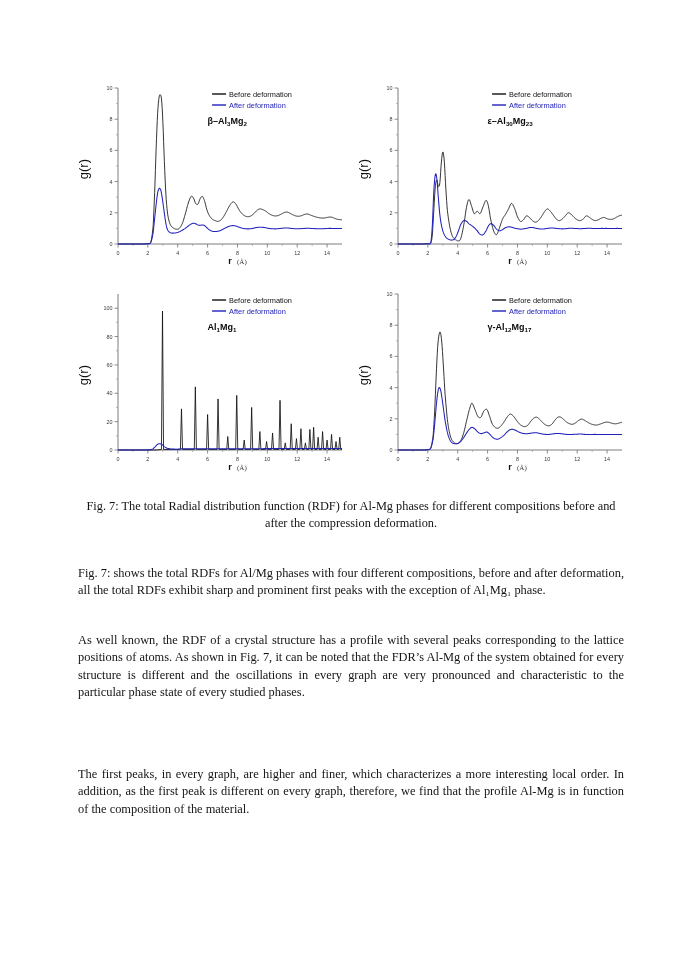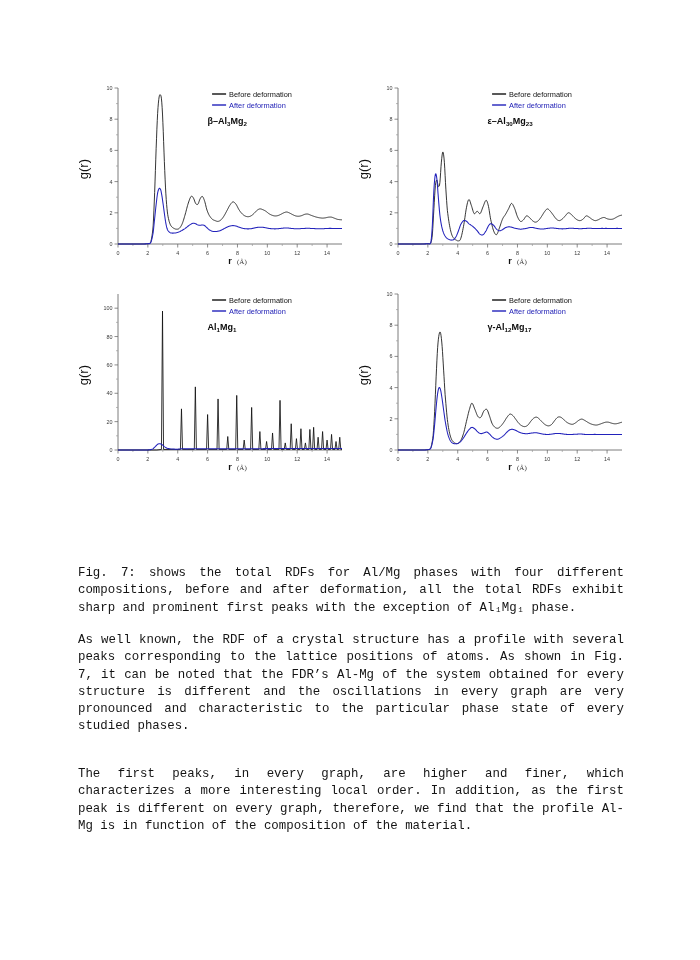--- a/index.html
+++ b/index.html
@@ -73,21 +73,20 @@
     line-height:17px;
     text-align:center;
   }
   .body-text {
     position:absolute;
     left:78px;
     width:546px;
     font-size:12.4px;
     line-height:17.3px;
     text-align:justify;
-    font-family:Liberation Mono, monospace;
   }
   .p1 { top:565px; }
   .p2 { top:632px; }
   .p3 { top:699px; }
   .p4 { top:766px; }
   .p5 { top:818px; }
   .p6 { top:869px; }
 </style>
 </head>
 <body>
@@ -332,18 +331,19 @@
               <text class="legend-text after" x="151.07999999999998" y="31.6">After deformation</text>
             </g>
             <text class="phase-label" x="129.60000000000002" y="48"><tspan dy="0">γ-Al</tspan><tspan dy="2.4" font-size="6.2" class="phase-sub">12</tspan><tspan dy="-2.4">Mg</tspan><tspan dy="2.4" font-size="6.2" class="phase-sub">17</tspan></text>
             <path d="M 40.00 168.00 L 40.37 168.00 L 40.75 168.00 L 41.12 168.00 L 41.50 168.00 L 41.87 168.00 L 42.24 168.00 L 42.62 168.00 L 42.99 168.00 L 43.37 168.00 L 43.74 168.00 L 44.11 168.00 L 44.49 168.00 L 44.86 168.00 L 45.24 168.00 L 45.61 168.00 L 45.98 168.00 L 46.36 168.00 L 46.73 168.00 L 47.11 168.00 L 47.48 168.00 L 47.85 168.00 L 48.23 168.00 L 48.60 168.00 L 48.97 168.00 L 49.35 168.00 L 49.72 168.00 L 50.10 168.00 L 50.47 168.00 L 50.84 168.00 L 51.22 168.00 L 51.59 168.00 L 51.97 168.00 L 52.34 168.00 L 52.71 168.00 L 53.09 168.00 L 53.46 168.00 L 53.84 168.00 L 54.21 168.00 L 54.58 168.00 L 54.96 168.00 L 55.33 168.00 L 55.71 168.00 L 56.08 168.00 L 56.45 168.00 L 56.83 168.00 L 57.20 168.00 L 57.58 168.00 L 57.95 168.00 L 58.32 168.00 L 58.70 168.00 L 59.07 168.00 L 59.45 168.00 L 59.82 168.00 L 60.19 168.00 L 60.57 168.00 L 60.94 168.00 L 61.32 168.00 L 61.69 168.00 L 62.06 168.00 L 62.44 168.00 L 62.81 167.99 L 63.19 167.99 L 63.56 167.99 L 63.93 167.98 L 64.31 167.98 L 64.68 167.98 L 65.06 167.98 L 65.43 167.98 L 65.80 167.98 L 66.18 167.97 L 66.55 167.96 L 66.92 167.95 L 67.30 167.93 L 67.67 167.91 L 68.05 167.89 L 68.42 167.86 L 68.79 167.83 L 69.17 167.78 L 69.54 167.74 L 69.92 167.67 L 70.29 167.57 L 70.66 167.52 L 71.04 167.47 L 71.41 167.37 L 71.79 167.17 L 72.16 166.83 L 72.53 166.30 L 72.91 165.49 L 73.28 164.20 L 73.66 162.66 L 74.03 160.85 L 74.40 158.74 L 74.78 156.30 L 75.15 153.26 L 75.53 148.36 L 75.90 142.72 L 76.27 136.38 L 76.65 129.36 L 77.02 121.22 L 77.40 112.27 L 77.77 103.25 L 78.14 94.87 L 78.52 86.74 L 78.89 78.82 L 79.27 71.62 L 79.64 65.65 L 80.01 60.94 L 80.39 57.22 L 80.76 54.36 L 81.14 52.21 L 81.51 50.75 L 81.88 50.06 L 82.26 50.21 L 82.63 51.28 L 83.01 53.35 L 83.38 56.32 L 83.75 60.04 L 84.13 64.39 L 84.50 69.64 L 84.87 75.64 L 85.25 81.94 L 85.62 88.12 L 86.00 94.29 L 86.37 100.57 L 86.74 106.88 L 87.12 112.72 L 87.49 117.06 L 87.87 121.52 L 88.24 125.94 L 88.61 130.18 L 88.99 134.09 L 89.36 137.51 L 89.74 140.48 L 90.11 143.11 L 90.48 145.44 L 90.86 147.54 L 91.23 149.46 L 91.61 151.24 L 91.98 152.80 L 92.35 154.14 L 92.73 155.29 L 93.10 156.30 L 93.48 157.21 L 93.85 158.01 L 94.22 158.59 L 94.60 159.09 L 94.97 159.53 L 95.35 159.92 L 95.72 160.25 L 96.09 160.55 L 96.47 160.81 L 96.84 161.04 L 97.22 161.24 L 97.59 161.40 L 97.96 161.52 L 98.34 161.60 L 98.71 161.63 L 99.09 161.61 L 99.46 161.54 L 99.83 161.41 L 100.21 161.24 L 100.58 161.03 L 100.95 160.78 L 101.33 160.47 L 101.70 160.09 L 102.08 159.64 L 102.45 159.09 L 102.82 158.45 L 103.20 157.72 L 103.57 156.91 L 103.95 156.03 L 104.32 155.06 L 104.69 154.02 L 105.07 152.91 L 105.44 151.72 L 105.82 150.46 L 106.19 149.08 L 106.56 147.57 L 106.94 145.99 L 107.31 144.35 L 107.69 142.69 L 108.06 141.04 L 108.43 139.43 L 108.81 137.89 L 109.18 136.33 L 109.56 134.74 L 109.93 133.15 L 110.30 131.59 L 110.68 130.09 L 111.05 128.70 L 111.43 127.43 L 111.80 126.20 L 112.17 124.82 L 112.55 123.55 L 112.92 122.49 L 113.30 121.70 L 113.67 121.26 L 114.04 121.24 L 114.42 121.55 L 114.79 122.14 L 115.17 122.93 L 115.54 123.87 L 115.91 124.87 L 116.29 125.90 L 116.66 126.86 L 117.04 127.73 L 117.41 128.65 L 117.78 129.63 L 118.16 130.64 L 118.53 131.63 L 118.90 132.57 L 119.28 133.41 L 119.65 134.10 L 120.03 134.63 L 120.40 135.04 L 120.77 135.36 L 121.15 135.59 L 121.52 135.71 L 121.90 135.73 L 122.27 135.64 L 122.64 135.43 L 123.02 135.09 L 123.39 134.53 L 123.77 133.76 L 124.14 132.86 L 124.51 131.90 L 124.89 130.95 L 125.26 130.08 L 125.64 129.35 L 126.01 128.82 L 126.38 128.37 L 126.76 127.97 L 127.13 127.65 L 127.51 127.41 L 127.88 127.26 L 128.25 127.23 L 128.63 127.32 L 129.00 127.59 L 129.38 128.17 L 129.75 128.97 L 130.12 129.95 L 130.50 131.04 L 130.87 132.20 L 131.25 133.27 L 131.62 134.28 L 131.99 135.40 L 132.37 136.59 L 132.74 137.78 L 133.12 138.94 L 133.49 140.03 L 133.86 141.00 L 134.24 141.80 L 134.61 142.50 L 134.98 143.11 L 135.36 143.64 L 135.73 144.11 L 136.11 144.52 L 136.48 144.89 L 136.85 145.21 L 137.23 145.50 L 137.60 145.75 L 137.98 145.95 L 138.35 146.10 L 138.72 146.20 L 139.10 146.25 L 139.47 146.25 L 139.85 146.21 L 140.22 146.11 L 140.59 145.95 L 140.97 145.72 L 141.34 145.45 L 141.72 145.13 L 142.09 144.79 L 142.46 144.42 L 142.84 144.03 L 143.21 143.64 L 143.59 143.21 L 143.96 142.76 L 144.33 142.28 L 144.71 141.78 L 145.08 141.26 L 145.46 140.74 L 145.83 140.20 L 146.20 139.66 L 146.58 139.08 L 146.95 138.48 L 147.33 137.86 L 147.70 137.23 L 148.07 136.62 L 148.45 136.04 L 148.82 135.50 L 149.20 135.00 L 149.57 134.50 L 149.94 134.00 L 150.32 133.52 L 150.69 133.08 L 151.07 132.70 L 151.44 132.39 L 151.81 132.18 L 152.19 132.08 L 152.56 132.09 L 152.93 132.18 L 153.31 132.35 L 153.68 132.59 L 154.06 132.87 L 154.43 133.18 L 154.80 133.51 L 155.18 133.86 L 155.55 134.27 L 155.93 134.73 L 156.30 135.23 L 156.67 135.76 L 157.05 136.29 L 157.42 136.83 L 157.80 137.34 L 158.17 137.84 L 158.54 138.35 L 158.92 138.87 L 159.29 139.39 L 159.67 139.90 L 160.04 140.39 L 160.41 140.86 L 160.79 141.30 L 161.16 141.69 L 161.54 142.05 L 161.91 142.39 L 162.28 142.71 L 162.66 143.00 L 163.03 143.27 L 163.41 143.51 L 163.78 143.73 L 164.15 143.93 L 164.53 144.11 L 164.90 144.27 L 165.28 144.40 L 165.65 144.51 L 166.02 144.59 L 166.40 144.62 L 166.77 144.62 L 167.15 144.57 L 167.52 144.48 L 167.89 144.35 L 168.27 144.19 L 168.64 143.99 L 169.02 143.76 L 169.39 143.49 L 169.76 143.18 L 170.14 142.83 L 170.51 142.41 L 170.88 141.93 L 171.26 141.41 L 171.63 140.87 L 172.01 140.33 L 172.38 139.81 L 172.75 139.32 L 173.13 138.88 L 173.50 138.43 L 173.88 137.99 L 174.25 137.55 L 174.62 137.14 L 175.00 136.76 L 175.37 136.42 L 175.75 136.12 L 176.12 135.88 L 176.49 135.66 L 176.87 135.48 L 177.24 135.33 L 177.62 135.23 L 177.99 135.17 L 178.36 135.16 L 178.74 135.21 L 179.11 135.32 L 179.49 135.50 L 179.86 135.75 L 180.23 136.05 L 180.61 136.38 L 180.98 136.73 L 181.36 137.10 L 181.73 137.45 L 182.10 137.80 L 182.48 138.18 L 182.85 138.58 L 183.23 138.99 L 183.60 139.41 L 183.97 139.81 L 184.35 140.21 L 184.72 140.58 L 185.10 140.92 L 185.47 141.26 L 185.84 141.59 L 186.22 141.91 L 186.59 142.21 L 186.96 142.49 L 187.34 142.75 L 187.71 142.97 L 188.09 143.17 L 188.46 143.34 L 188.83 143.50 L 189.21 143.64 L 189.58 143.74 L 189.96 143.81 L 190.33 143.84 L 190.70 143.83 L 191.08 143.78 L 191.45 143.69 L 191.83 143.56 L 192.20 143.39 L 192.57 143.19 L 192.95 142.95 L 193.32 142.68 L 193.70 142.37 L 194.07 142.01 L 194.44 141.58 L 194.82 141.09 L 195.19 140.57 L 195.57 140.03 L 195.94 139.50 L 196.31 138.98 L 196.69 138.49 L 197.06 138.05 L 197.44 137.59 L 197.81 137.13 L 198.18 136.68 L 198.56 136.26 L 198.93 135.88 L 199.31 135.56 L 199.68 135.30 L 200.05 135.12 L 200.43 134.99 L 200.80 134.92 L 201.18 134.90 L 201.55 134.92 L 201.92 134.98 L 202.30 135.07 L 202.67 135.20 L 203.05 135.36 L 203.42 135.58 L 203.79 135.85 L 204.17 136.16 L 204.54 136.49 L 204.91 136.83 L 205.29 137.17 L 205.66 137.50 L 206.04 137.82 L 206.41 138.16 L 206.78 138.51 L 207.16 138.86 L 207.53 139.22 L 207.91 139.56 L 208.28 139.88 L 208.65 140.17 L 209.03 140.43 L 209.40 140.67 L 209.78 140.89 L 210.15 141.10 L 210.52 141.29 L 210.90 141.47 L 211.27 141.62 L 211.65 141.76 L 212.02 141.89 L 212.39 142.01 L 212.77 142.11 L 213.14 142.20 L 213.52 142.27 L 213.89 142.31 L 214.26 142.31 L 214.64 142.27 L 215.01 142.19 L 215.39 142.06 L 215.76 141.90 L 216.13 141.70 L 216.51 141.48 L 216.88 141.24 L 217.26 141.00 L 217.63 140.75 L 218.00 140.49 L 218.38 140.21 L 218.75 139.90 L 219.13 139.57 L 219.50 139.25 L 219.87 138.95 L 220.25 138.66 L 220.62 138.40 L 220.99 138.18 L 221.37 137.95 L 221.74 137.74 L 222.12 137.55 L 222.49 137.38 L 222.86 137.24 L 223.24 137.15 L 223.61 137.11 L 223.99 137.13 L 224.36 137.21 L 224.73 137.34 L 225.11 137.51 L 225.48 137.70 L 225.86 137.91 L 226.23 138.12 L 226.60 138.33 L 226.98 138.53 L 227.35 138.75 L 227.73 138.99 L 228.10 139.24 L 228.47 139.49 L 228.85 139.73 L 229.22 139.97 L 229.60 140.20 L 229.97 140.41 L 230.34 140.63 L 230.72 140.84 L 231.09 141.04 L 231.47 141.24 L 231.84 141.43 L 232.21 141.60 L 232.59 141.77 L 232.96 141.92 L 233.34 142.07 L 233.71 142.20 L 234.08 142.32 L 234.46 142.44 L 234.83 142.54 L 235.21 142.63 L 235.58 142.72 L 235.95 142.79 L 236.33 142.87 L 236.70 142.93 L 237.08 142.99 L 237.45 143.03 L 237.82 143.05 L 238.20 143.06 L 238.57 143.04 L 238.94 143.00 L 239.32 142.94 L 239.69 142.85 L 240.07 142.75 L 240.44 142.64 L 240.81 142.52 L 241.19 142.39 L 241.56 142.27 L 241.94 142.15 L 242.31 142.02 L 242.68 141.88 L 243.06 141.74 L 243.43 141.59 L 243.81 141.45 L 244.18 141.31 L 244.55 141.18 L 244.93 141.05 L 245.30 140.91 L 245.68 140.78 L 246.05 140.64 L 246.42 140.52 L 246.80 140.40 L 247.17 140.31 L 247.55 140.24 L 247.92 140.18 L 248.29 140.15 L 248.67 140.12 L 249.04 140.12 L 249.42 140.12 L 249.79 140.14 L 250.16 140.18 L 250.54 140.23 L 250.91 140.30 L 251.29 140.40 L 251.66 140.52 L 252.03 140.65 L 252.41 140.79 L 252.78 140.93 L 253.16 141.05 L 253.53 141.16 L 253.90 141.26 L 254.28 141.36 L 254.65 141.46 L 255.03 141.55 L 255.40 141.64 L 255.77 141.71 L 256.15 141.76 L 256.52 141.79 L 256.89 141.80 L 257.27 141.80 L 257.64 141.79 L 258.02 141.75 L 258.39 141.71 L 258.76 141.65 L 259.14 141.57 L 259.51 141.48 L 259.89 141.41 L 260.26 141.31 L 260.63 141.21 L 261.01 141.09 L 261.38 140.96 L 261.76 140.84 L 262.13 140.71 L 262.50 140.59 L 262.88 140.48 L 263.25 140.38 L 263.63 140.30 L 264.00 140.23 " stroke="#111111" class="curve-before"></path>
             <path d="M 40.00 168.00 L 40.37 168.00 L 40.75 168.00 L 41.12 168.00 L 41.50 168.00 L 41.87 168.00 L 42.24 168.00 L 42.62 168.00 L 42.99 168.00 L 43.37 168.00 L 43.74 168.00 L 44.11 168.00 L 44.49 168.00 L 44.86 168.00 L 45.24 168.00 L 45.61 168.00 L 45.98 168.00 L 46.36 168.00 L 46.73 168.00 L 47.11 168.00 L 47.48 168.00 L 47.85 168.00 L 48.23 168.00 L 48.60 168.00 L 48.97 168.00 L 49.35 168.00 L 49.72 168.00 L 50.10 168.00 L 50.47 168.00 L 50.84 168.00 L 51.22 168.00 L 51.59 168.00 L 51.97 168.00 L 52.34 168.00 L 52.71 168.00 L 53.09 168.00 L 53.46 168.00 L 53.84 168.00 L 54.21 168.00 L 54.58 168.00 L 54.96 168.00 L 55.33 168.00 L 55.71 168.00 L 56.08 168.00 L 56.45 168.00 L 56.83 168.00 L 57.20 168.00 L 57.58 168.00 L 57.95 168.00 L 58.32 168.00 L 58.70 168.00 L 59.07 168.00 L 59.45 168.00 L 59.82 168.00 L 60.19 168.00 L 60.57 168.00 L 60.94 168.00 L 61.32 168.00 L 61.69 168.00 L 62.06 168.00 L 62.44 168.00 L 62.81 167.99 L 63.19 167.99 L 63.56 167.98 L 63.93 167.98 L 64.31 167.97 L 64.68 167.97 L 65.06 167.96 L 65.43 167.96 L 65.80 167.95 L 66.18 167.94 L 66.55 167.93 L 66.92 167.92 L 67.30 167.90 L 67.67 167.88 L 68.05 167.86 L 68.42 167.83 L 68.79 167.80 L 69.17 167.77 L 69.54 167.73 L 69.92 167.67 L 70.29 167.60 L 70.66 167.56 L 71.04 167.52 L 71.41 167.44 L 71.79 167.29 L 72.16 167.03 L 72.53 166.62 L 72.91 166.00 L 73.28 164.94 L 73.66 163.64 L 74.03 162.15 L 74.40 160.48 L 74.78 158.68 L 75.15 156.62 L 75.53 153.47 L 75.90 149.99 L 76.27 146.27 L 76.65 142.39 L 77.02 138.18 L 77.40 133.71 L 77.77 129.30 L 78.14 125.21 L 78.52 121.30 L 78.89 117.55 L 79.27 114.18 L 79.64 111.40 L 80.01 109.17 L 80.39 107.42 L 80.76 106.19 L 81.14 105.52 L 81.51 105.47 L 81.88 105.97 L 82.26 106.92 L 82.63 108.21 L 83.01 109.97 L 83.38 112.14 L 83.75 114.54 L 84.13 117.01 L 84.50 119.62 L 84.87 122.40 L 85.25 125.22 L 85.62 128.00 L 86.00 130.71 L 86.37 133.41 L 86.74 136.15 L 87.12 138.76 L 87.49 140.75 L 87.87 142.82 L 88.24 144.90 L 88.61 146.90 L 88.99 148.76 L 89.36 150.40 L 89.74 151.85 L 90.11 153.16 L 90.48 154.34 L 90.86 155.41 L 91.23 156.39 L 91.61 157.28 L 91.98 158.05 L 92.35 158.72 L 92.73 159.28 L 93.10 159.77 L 93.48 160.21 L 93.85 160.58 L 94.22 160.84 L 94.60 161.06 L 94.97 161.25 L 95.35 161.41 L 95.72 161.53 L 96.09 161.63 L 96.47 161.71 L 96.84 161.77 L 97.22 161.82 L 97.59 161.83 L 97.96 161.83 L 98.34 161.80 L 98.71 161.74 L 99.09 161.66 L 99.46 161.55 L 99.83 161.41 L 100.21 161.24 L 100.58 161.05 L 100.95 160.83 L 101.33 160.59 L 101.70 160.31 L 102.08 160.01 L 102.45 159.68 L 102.82 159.31 L 103.20 158.91 L 103.57 158.47 L 103.95 157.99 L 104.32 157.49 L 104.69 156.97 L 105.07 156.44 L 105.44 155.90 L 105.82 155.36 L 106.19 154.80 L 106.56 154.21 L 106.94 153.61 L 107.31 153.00 L 107.69 152.39 L 108.06 151.79 L 108.43 151.22 L 108.81 150.67 L 109.18 150.13 L 109.56 149.59 L 109.93 149.05 L 110.30 148.54 L 110.68 148.05 L 111.05 147.59 L 111.43 147.19 L 111.80 146.80 L 112.17 146.38 L 112.55 146.02 L 112.92 145.73 L 113.30 145.52 L 113.67 145.40 L 114.04 145.38 L 114.42 145.44 L 114.79 145.56 L 115.17 145.73 L 115.54 145.94 L 115.91 146.19 L 116.29 146.46 L 116.66 146.75 L 117.04 147.04 L 117.41 147.39 L 117.78 147.79 L 118.16 148.22 L 118.53 148.65 L 118.90 149.09 L 119.28 149.49 L 119.65 149.86 L 120.03 150.16 L 120.40 150.44 L 120.77 150.71 L 121.15 150.95 L 121.52 151.16 L 121.90 151.34 L 122.27 151.48 L 122.64 151.58 L 123.02 151.63 L 123.39 151.62 L 123.77 151.56 L 124.14 151.46 L 124.51 151.32 L 124.89 151.18 L 125.26 151.04 L 125.64 150.91 L 126.01 150.80 L 126.38 150.68 L 126.76 150.53 L 127.13 150.39 L 127.51 150.25 L 127.88 150.14 L 128.25 150.07 L 128.63 150.04 L 129.00 150.09 L 129.38 150.23 L 129.75 150.44 L 130.12 150.71 L 130.50 151.03 L 130.87 151.39 L 131.25 151.74 L 131.62 152.09 L 131.99 152.48 L 132.37 152.90 L 132.74 153.33 L 133.12 153.76 L 133.49 154.17 L 133.86 154.54 L 134.24 154.87 L 134.61 155.19 L 134.98 155.49 L 135.36 155.77 L 135.73 156.04 L 136.11 156.28 L 136.48 156.50 L 136.85 156.68 L 137.23 156.83 L 137.60 156.95 L 137.98 157.05 L 138.35 157.12 L 138.72 157.16 L 139.10 157.18 L 139.47 157.16 L 139.85 157.12 L 140.22 157.04 L 140.59 156.92 L 140.97 156.77 L 141.34 156.58 L 141.72 156.37 L 142.09 156.14 L 142.46 155.90 L 142.84 155.65 L 143.21 155.41 L 143.59 155.15 L 143.96 154.88 L 144.33 154.60 L 144.71 154.31 L 145.08 154.00 L 145.46 153.69 L 145.83 153.36 L 146.20 153.01 L 146.58 152.64 L 146.95 152.25 L 147.33 151.84 L 147.70 151.42 L 148.07 151.01 L 148.45 150.61 L 148.82 150.24 L 149.20 149.89 L 149.57 149.55 L 149.94 149.21 L 150.32 148.88 L 150.69 148.56 L 151.07 148.28 L 151.44 148.02 L 151.81 147.81 L 152.19 147.64 L 152.56 147.52 L 152.93 147.43 L 153.31 147.37 L 153.68 147.34 L 154.06 147.33 L 154.43 147.35 L 154.80 147.39 L 155.18 147.44 L 155.55 147.52 L 155.93 147.63 L 156.30 147.77 L 156.67 147.92 L 157.05 148.08 L 157.42 148.25 L 157.80 148.42 L 158.17 148.59 L 158.54 148.78 L 158.92 148.97 L 159.29 149.18 L 159.67 149.39 L 160.04 149.60 L 160.41 149.80 L 160.79 149.98 L 161.16 150.15 L 161.54 150.31 L 161.91 150.46 L 162.28 150.61 L 162.66 150.75 L 163.03 150.88 L 163.41 151.00 L 163.78 151.11 L 164.15 151.20 L 164.53 151.29 L 164.90 151.36 L 165.28 151.43 L 165.65 151.48 L 166.02 151.53 L 166.40 151.57 L 166.77 151.61 L 167.15 151.64 L 167.52 151.66 L 167.89 151.67 L 168.27 151.68 L 168.64 151.68 L 169.02 151.67 L 169.39 151.65 L 169.76 151.63 L 170.14 151.60 L 170.51 151.55 L 170.88 151.50 L 171.26 151.43 L 171.63 151.37 L 172.01 151.30 L 172.38 151.23 L 172.75 151.17 L 173.13 151.12 L 173.50 151.07 L 173.88 151.03 L 174.25 150.98 L 174.62 150.94 L 175.00 150.91 L 175.37 150.87 L 175.75 150.85 L 176.12 150.83 L 176.49 150.81 L 176.87 150.79 L 177.24 150.78 L 177.62 150.78 L 177.99 150.78 L 178.36 150.80 L 178.74 150.83 L 179.11 150.87 L 179.49 150.93 L 179.86 151.00 L 180.23 151.08 L 180.61 151.17 L 180.98 151.26 L 181.36 151.35 L 181.73 151.43 L 182.10 151.51 L 182.48 151.60 L 182.85 151.68 L 183.23 151.77 L 183.60 151.85 L 183.97 151.93 L 184.35 152.00 L 184.72 152.07 L 185.10 152.12 L 185.47 152.18 L 185.84 152.23 L 186.22 152.27 L 186.59 152.31 L 186.96 152.34 L 187.34 152.37 L 187.71 152.39 L 188.09 152.41 L 188.46 152.43 L 188.83 152.43 L 189.21 152.44 L 189.58 152.44 L 189.96 152.43 L 190.33 152.42 L 190.70 152.41 L 191.08 152.39 L 191.45 152.36 L 191.83 152.32 L 192.20 152.29 L 192.57 152.24 L 192.95 152.20 L 193.32 152.15 L 193.70 152.10 L 194.07 152.05 L 194.44 151.99 L 194.82 151.93 L 195.19 151.86 L 195.57 151.80 L 195.94 151.74 L 196.31 151.68 L 196.69 151.63 L 197.06 151.59 L 197.44 151.56 L 197.81 151.53 L 198.18 151.51 L 198.56 151.49 L 198.93 151.48 L 199.31 151.47 L 199.68 151.46 L 200.05 151.47 L 200.43 151.47 L 200.80 151.48 L 201.18 151.50 L 201.55 151.52 L 201.92 151.54 L 202.30 151.57 L 202.67 151.61 L 203.05 151.65 L 203.42 151.70 L 203.79 151.76 L 204.17 151.83 L 204.54 151.89 L 204.91 151.96 L 205.29 152.02 L 205.66 152.07 L 206.04 152.12 L 206.41 152.17 L 206.78 152.21 L 207.16 152.25 L 207.53 152.29 L 207.91 152.33 L 208.28 152.36 L 208.65 152.39 L 209.03 152.42 L 209.40 152.45 L 209.78 152.48 L 210.15 152.50 L 210.52 152.52 L 210.90 152.54 L 211.27 152.55 L 211.65 152.56 L 212.02 152.55 L 212.39 152.54 L 212.77 152.53 L 213.14 152.50 L 213.52 152.48 L 213.89 152.45 L 214.26 152.43 L 214.64 152.40 L 215.01 152.38 L 215.39 152.37 L 215.76 152.35 L 216.13 152.33 L 216.51 152.31 L 216.88 152.29 L 217.26 152.27 L 217.63 152.25 L 218.00 152.23 L 218.38 152.21 L 218.75 152.18 L 219.13 152.16 L 219.50 152.14 L 219.87 152.12 L 220.25 152.10 L 220.62 152.09 L 220.99 152.08 L 221.37 152.07 L 221.74 152.06 L 222.12 152.06 L 222.49 152.06 L 222.86 152.06 L 223.24 152.07 L 223.61 152.08 L 223.99 152.11 L 224.36 152.14 L 224.73 152.18 L 225.11 152.23 L 225.48 152.27 L 225.86 152.32 L 226.23 152.36 L 226.60 152.39 L 226.98 152.42 L 227.35 152.45 L 227.73 152.47 L 228.10 152.49 L 228.47 152.51 L 228.85 152.53 L 229.22 152.54 L 229.60 152.55 L 229.97 152.56 L 230.34 152.57 L 230.72 152.57 L 231.09 152.58 L 231.47 152.57 L 231.84 152.57 L 232.21 152.57 L 232.59 152.56 L 232.96 152.55 L 233.34 152.53 L 233.71 152.51 L 234.08 152.48 L 234.46 152.46 L 234.83 152.43 L 235.21 152.42 L 235.58 152.40 L 235.95 152.39 L 236.33 152.39 L 236.70 152.39 L 237.08 152.39 L 237.45 152.39 L 237.82 152.40 L 238.20 152.40 L 238.57 152.40 L 238.94 152.40 L 239.32 152.40 L 239.69 152.40 L 240.07 152.40 L 240.44 152.40 L 240.81 152.40 L 241.19 152.40 L 241.56 152.40 L 241.94 152.40 L 242.31 152.40 L 242.68 152.40 L 243.06 152.40 L 243.43 152.40 L 243.81 152.40 L 244.18 152.40 L 244.55 152.40 L 244.93 152.40 L 245.30 152.40 L 245.68 152.40 L 246.05 152.40 L 246.42 152.40 L 246.80 152.40 L 247.17 152.40 L 247.55 152.40 L 247.92 152.40 L 248.29 152.40 L 248.67 152.40 L 249.04 152.40 L 249.42 152.40 L 249.79 152.40 L 250.16 152.40 L 250.54 152.40 L 250.91 152.40 L 251.29 152.40 L 251.66 152.40 L 252.03 152.40 L 252.41 152.40 L 252.78 152.40 L 253.16 152.40 L 253.53 152.40 L 253.90 152.40 L 254.28 152.40 L 254.65 152.40 L 255.03 152.40 L 255.40 152.40 L 255.77 152.40 L 256.15 152.40 L 256.52 152.40 L 256.89 152.40 L 257.27 152.40 L 257.64 152.40 L 258.02 152.40 L 258.39 152.40 L 258.76 152.40 L 259.14 152.40 L 259.51 152.40 L 259.89 152.40 L 260.26 152.40 L 260.63 152.40 L 261.01 152.40 L 261.38 152.40 L 261.76 152.40 L 262.13 152.40 L 262.50 152.40 L 262.88 152.40 L 263.25 152.40 L 263.63 152.40 L 264.00 152.40 " stroke="#2222bb" class="curve-after"></path>
           </svg>
         </div>
     </div>
   </div>
 
+  <div class="caption">Fig. 7: The total Radial distribution function (RDF) for Al-Mg phases for different compositions before and after the compression deformation.</div>
 
   <div class="body-text p1">Fig. 7: shows the total RDFs for Al/Mg phases with four different compositions, before and after deformation, all the total RDFs exhibit sharp and prominent first peaks with the exception of Al₁Mg₁ phase.</div>
   <div class="body-text p2">As well known, the RDF of a crystal structure has a profile with several peaks corresponding to the lattice positions of atoms. As shown in Fig. 7, it can be noted that the FDR’s Al-Mg of the system obtained for every structure is different and the oscillations in every graph are very pronounced and characteristic to the particular phase state of every studied phases.</div>
   <div class="body-text p4">The first peaks, in every graph, are higher and finer, which characterizes a more interesting local order. In addition, as the first peak is different on every graph, therefore, we find that the profile Al-Mg is in function of the composition of the material.</div>
 
 </div>
 
 </body></html>

